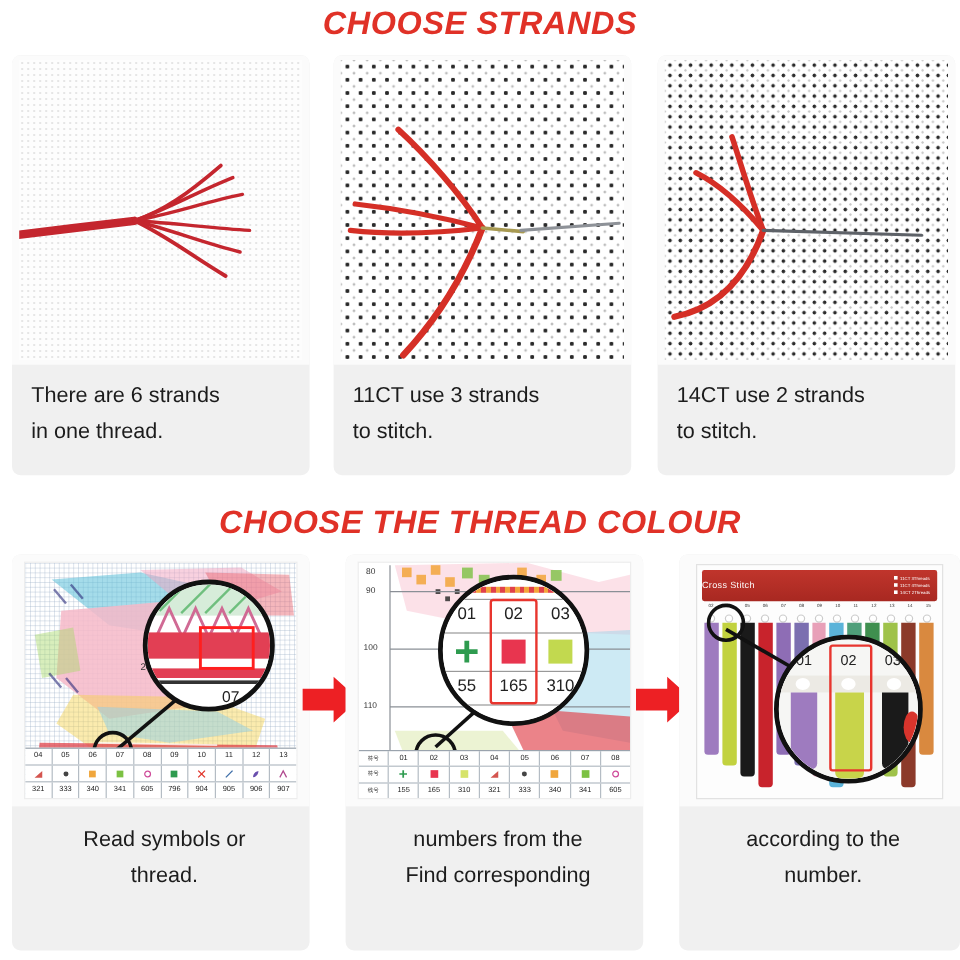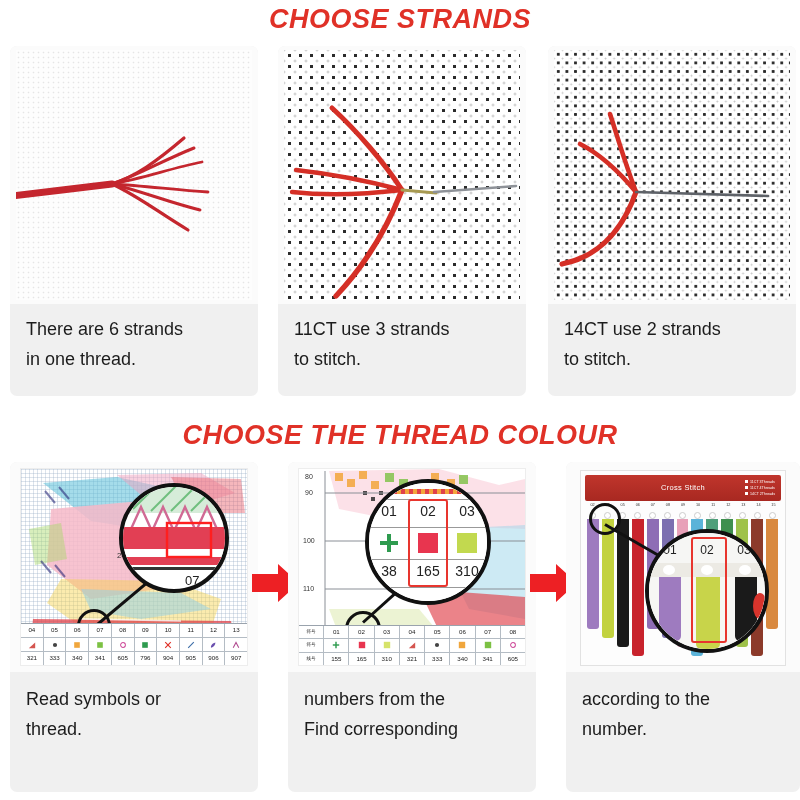--- a/index.html
+++ b/index.html
@@ -78,21 +78,21 @@
       #ffffff;
   }
   .thread-svg { position:absolute; left:6px; top:4px; width:236px; height:250px; }
 
   
   .row2 { top: 462px; height: 330px; }
   #card-read   { left: 10px;  width: 248px; }
   #card-find   { left: 288px; width: 248px; }
   #card-choose { left: 566px; width: 234px; }
   .row2 .photo { height: 210px; }
-  .row2 .caption { top: 222px; }
+  .row2 .caption { top: 222px; text-align: center; }
 
   
   .arrow { position:absolute; width:48px; height:42px; }
   #arrow-1 { left: 252px; top: 562px; }
   #arrow-2 { left: 530px; top: 562px; }
 
   
   .chartbox { position:absolute; left:10px; top:6px; width:228px; height:198px; background:#fff;
               border:1px solid #ededed; overflow:hidden; }
   .grid-bg {
@@ -129,21 +129,21 @@
   .threadcard {
     position:absolute; left:14px; top:8px; width:206px; height:196px;
     background:#fdfdfd; border:1px solid #e2e2e2; overflow:hidden;
   }
   .tc-header {
     position:absolute; left:4px; top:4px; right:4px; height:26px;
     background:linear-gradient(180deg,#c0352c,#a82821);
     border-radius:2px; color:#fff;
   }
   .tc-title {
-    position:absolute; left:0; right:0; top:8px; text-align:center;
+    position:absolute; left:0; right:0; top:8px; text-align:left;
     font-size:7.5px; letter-spacing:.3px; font-family:"Liberation Sans", sans-serif;
   }
   .tc-legend { position:absolute; right:6px; top:4px; font-size:3.6px; line-height:6px; color:#fff; }
   .tc-legend div { white-space:nowrap; }
   .tc-legend i { display:inline-block; width:3px; height:3px; background:#fff; margin-right:2px; }
   .tc-numstrip { position:absolute; left:4px; right:4px; top:32px; height:9px; display:flex; }
   .tc-numstrip span { flex:1; text-align:center; font-size:3.8px; color:#333; }
   .skein { position:absolute; top:41px; width:11px; }
   .skein .hole { width:7px;height:7px;border-radius:50%;background:#fff;border:1px solid #ccc;margin:0 auto; }
   .skein .floss { width:11px; border-radius:0 0 3px 3px; }
@@ -433,21 +433,21 @@
                     <line x1="3" y1="12" x2="21" y2="12"></line>
                   </g>
                 </svg>
               <svg style="position:absolute;left:47px;top:32px;width:24px;height:24px" viewBox="0 0 24 24">
                 <rect x="2" y="2" width="20" height="20" fill="#e8354f"></rect>
                 </svg>
               <svg style="position:absolute;left:86px;top:32px;width:24px;height:24px" viewBox="0 0 24 24">
                 <rect x="2" y="2" width="20" height="20" fill="#c2d94f"></rect>
                 </svg>
 
-              <div style="position:absolute;left:2px;top:64px;width:36px;text-align:center;font-size:14px;color:#222">38</div>
+              <div style="position:absolute;left:2px;top:64px;width:36px;text-align:center;font-size:14px;color:#222">55</div>
               <div style="position:absolute;left:40px;top:64px;width:38px;text-align:center;font-size:14px;color:#222">165</div>
               <div style="position:absolute;left:80px;top:64px;width:36px;text-align:center;font-size:14px;color:#222">310</div>
 
               <div style="position:absolute;left:39px;top:0px;width:40px;height:88px;border:2.5px solid #e8352e;border-radius:3px"></div>
             </div>
           </div>
         </div>
 
         <div class="legend-strip" style="height:40px">
           <div class="legend-row">

